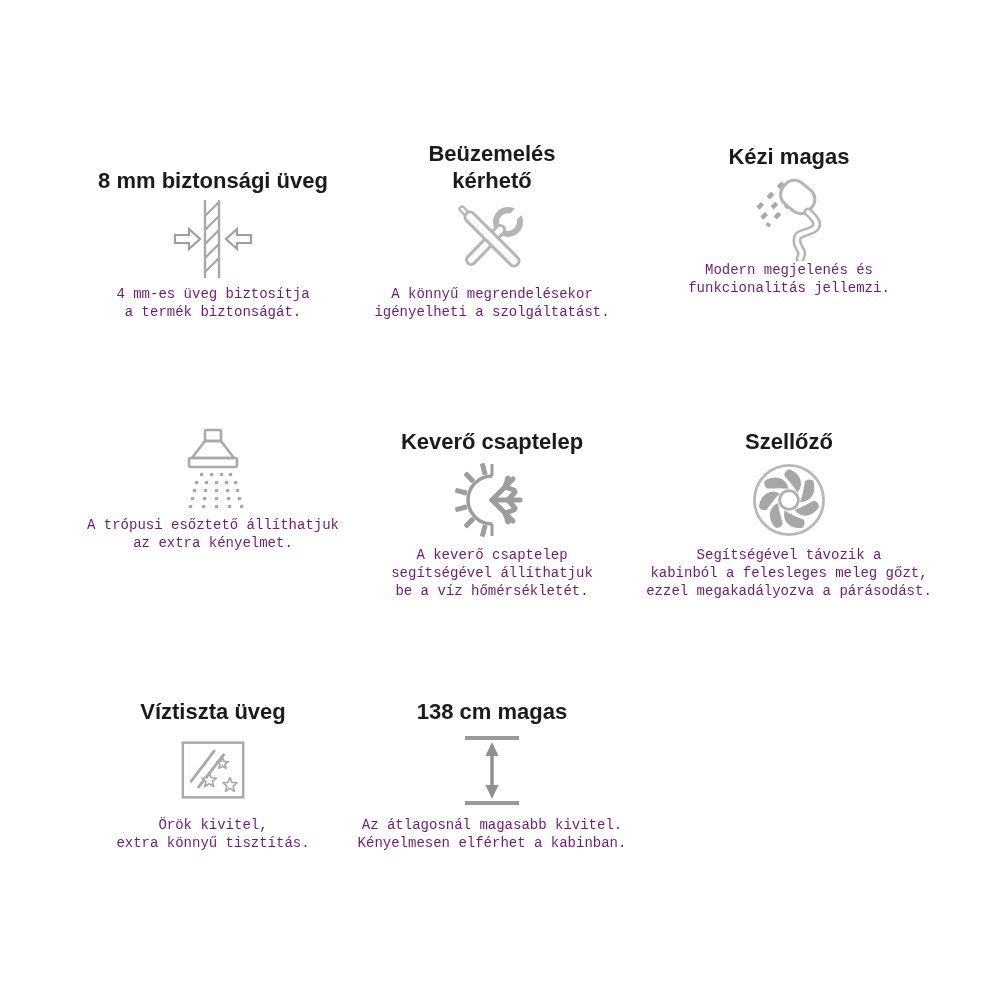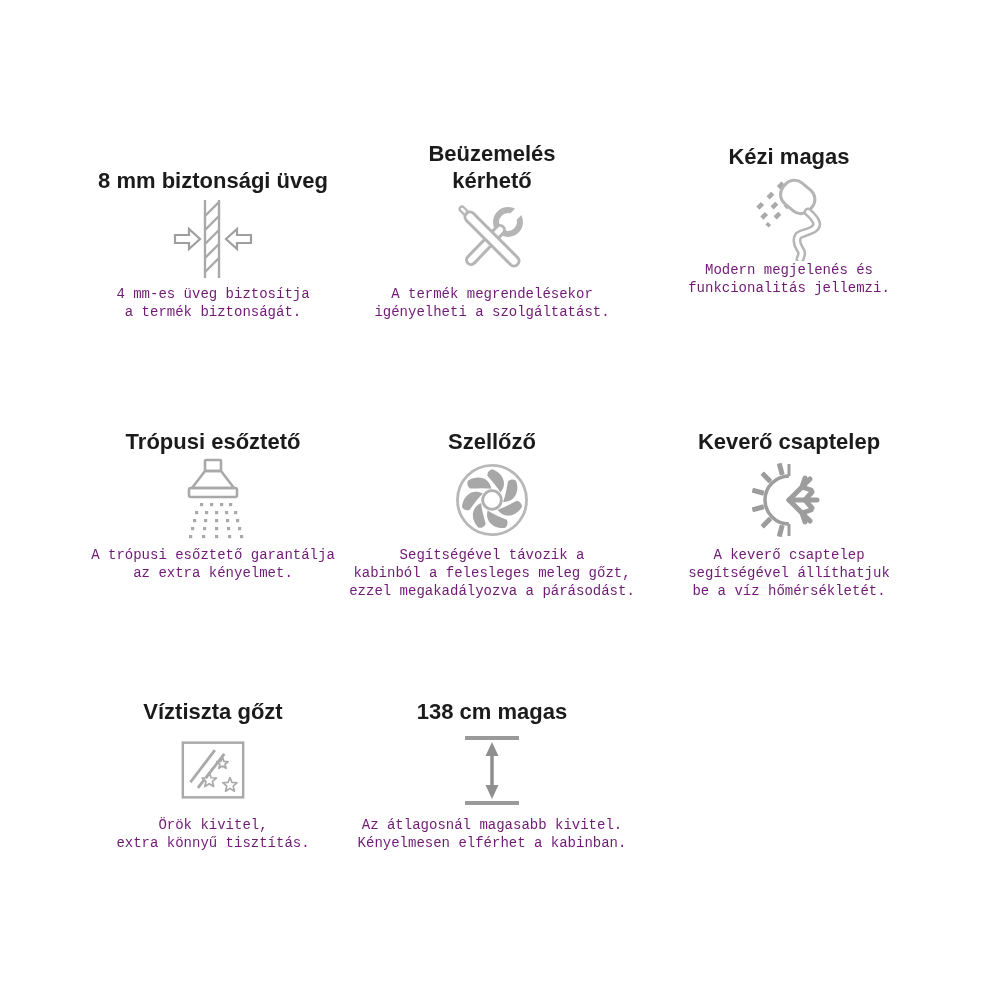--- a/index.html
+++ b/index.html
@@ -73,21 +73,21 @@
           <line x1="61" y1="24" x2="77" y2="8" stroke="#ffffff" stroke-width="9"></line>
           <line x1="24" y1="62" x2="53" y2="32" stroke="#b5b5b5" stroke-width="12"></line>
           <line x1="24" y1="62" x2="53" y2="32" stroke="#ffffff" stroke-width="6"></line>
           <line x1="15" y1="11" x2="23" y2="19" stroke="#b5b5b5" stroke-width="7"></line>
           <line x1="15" y1="11" x2="23" y2="19" stroke="#ffffff" stroke-width="2.5"></line>
           <line x1="23" y1="19" x2="67" y2="63" stroke="#b5b5b5" stroke-width="13"></line>
           <line x1="23" y1="19" x2="67" y2="63" stroke="#ffffff" stroke-width="7"></line>
         </g>
       </svg>
     </div>
-    <p class="desc">A termék megrendelésekor
+    <p class="desc">A könnyű megrendelésekor
 igényelheti a szolgáltatást.</p>
   </div>
 
 
   <div class="feature">
     <h3 class="title">Kézi magas</h3>
     <div class="icon">
       <svg width="96" height="92" viewBox="0 0 96 92">
         <g stroke="#a9a9a9" stroke-width="4.5" stroke-dasharray="6.5 8" fill="none">
           <line x1="42" y1="14" x2="15" y2="41"></line>
@@ -101,21 +101,20 @@
           <path d="M67,43 C76,51 79,57 71,61 C60,66 56,64 56,72 C56,81 64,80 59,90" stroke="#b5b5b5" stroke-width="9"></path>
           <path d="M67,43 C76,51 79,57 71,61 C60,66 56,64 56,72 C56,81 64,80 59,90" stroke="#ffffff" stroke-width="4"></path>
         </g>
       </svg>
     </div>
     <p class="desc">Modern megjelenés és
 funkcionalitás jellemzi.</p>
   </div>
 
   <div class="feature">
-    <h3 class="title">Trópusi esőztető</h3>
     <div class="icon">
       <svg width="96" height="88" viewBox="0 0 96 88">
         <g stroke="#a9a9a9" stroke-width="2.6" fill="none" stroke-linejoin="round">
           <rect x="40" y="4" width="16" height="11" rx="1"></rect>
           <path d="M40,15 L27,32 H69 L56,15 Z"></path>
           <rect x="24" y="32" width="48" height="9" rx="2"></rect>
         </g>
         <g fill="#a9a9a9">
           <rect x="35" y="47" width="3.2" height="3.2"></rect>
             <rect x="45" y="47" width="3.2" height="3.2"></rect>
@@ -137,22 +136,66 @@
             <rect x="62" y="71" width="3.2" height="3.2"></rect>
             <rect x="73" y="71" width="3.2" height="3.2"></rect>
           <rect x="24" y="79" width="3.2" height="3.2"></rect>
             <rect x="37" y="79" width="3.2" height="3.2"></rect>
             <rect x="50" y="79" width="3.2" height="3.2"></rect>
             <rect x="63" y="79" width="3.2" height="3.2"></rect>
             <rect x="75" y="79" width="3.2" height="3.2"></rect>
         </g>
       </svg>
     </div>
-    <p class="desc">A trópusi esőztető garantálja
+    <p class="desc">A trópusi esőztető állíthatjuk
 az extra kényelmet.</p>
+  </div>
+
+  <div class="feature">
+    <h3 class="title">Keverő csaptelep</h3>
+    <div class="icon">
+      <svg width="96" height="80" viewBox="0 0 96 80">
+        <g fill="#9d9d9d">
+          <g transform="rotate(-15 48 40)">
+              <rect x="45.5" y="2" width="5" height="12" rx="1"></rect>
+            </g>
+          <g transform="rotate(-45 48 40)">
+              <rect x="45.5" y="2" width="5" height="12" rx="1"></rect>
+            </g>
+          <g transform="rotate(-75 48 40)">
+              <rect x="45.5" y="2" width="5" height="12" rx="1"></rect>
+            </g>
+          <g transform="rotate(-105 48 40)">
+              <rect x="45.5" y="2" width="5" height="12" rx="1"></rect>
+            </g>
+          <g transform="rotate(-135 48 40)">
+              <rect x="45.5" y="2" width="5" height="12" rx="1"></rect>
+            </g>
+          <g transform="rotate(-165 48 40)">
+              <rect x="45.5" y="2" width="5" height="12" rx="1"></rect>
+            </g>
+        </g>
+        <path d="M48,16 A24,24 0 0 0 48,64" fill="none" stroke="#9d9d9d" stroke-width="3.5"></path>
+        <g stroke="#9d9d9d" stroke-width="3" fill="none">
+          <line x1="48" y1="4" x2="48" y2="16"></line>
+          <line x1="48" y1="64" x2="48" y2="76"></line>
+        </g>
+        <g stroke="#9d9d9d" stroke-width="5" stroke-linecap="round" fill="none">
+          <line x1="48" y1="40" x2="76" y2="40"></line>
+          <line x1="48" y1="40" x2="69" y2="19"></line>
+          <line x1="48" y1="40" x2="69" y2="61"></line>
+          <path d="M64,40 L71,32 M64,40 L71,48"></path>
+          <path d="M61,27 L64,18 M61,27 L70,30"></path>
+          <path d="M61,53 L64,62 M61,53 L70,50"></path>
+        </g>
+      </svg>
+    </div>
+    <p class="desc">A keverő csaptelep
+segítségével állíthatjuk
+be a víz hőmérsékletét.</p>
   </div>
 
   <div class="feature">
     <h3 class="title">Szellőző</h3>
     <div class="icon">
       <svg width="84" height="84" viewBox="0 0 90 90">
         <circle cx="45" cy="45" r="37" fill="none" stroke="#b8b8b8" stroke-width="3"></circle>
         <g fill="#a7a7a7">
           <path d="M45,12 C57,16 62,28 54,37 C50,30 45,25 40,19 C40,15 42,13 45,12 Z"></path>
           <path d="M45,12 C57,16 62,28 54,37 C50,30 45,25 40,19 C40,15 42,13 45,12 Z" transform="rotate(51.4 45 45)"></path>
@@ -164,65 +207,21 @@
         </g>
         <circle cx="45" cy="45" r="10" fill="#ffffff" stroke="#b0b0b0" stroke-width="3"></circle>
       </svg>
     </div>
     <p class="desc">Segítségével távozik a
 kabinból a felesleges meleg gőzt,
 ezzel megakadályozva a párásodást.</p>
   </div>
 
   <div class="feature">
-    <h3 class="title">Keverő csaptelep</h3>
-    <div class="icon">
-      <svg width="96" height="80" viewBox="0 0 96 80">
-        <g fill="#9d9d9d">
-          <g transform="rotate(-15 48 40)">
-              <rect x="45.5" y="2" width="5" height="12" rx="1"></rect>
-            </g>
-          <g transform="rotate(-45 48 40)">
-              <rect x="45.5" y="2" width="5" height="12" rx="1"></rect>
-            </g>
-          <g transform="rotate(-75 48 40)">
-              <rect x="45.5" y="2" width="5" height="12" rx="1"></rect>
-            </g>
-          <g transform="rotate(-105 48 40)">
-              <rect x="45.5" y="2" width="5" height="12" rx="1"></rect>
-            </g>
-          <g transform="rotate(-135 48 40)">
-              <rect x="45.5" y="2" width="5" height="12" rx="1"></rect>
-            </g>
-          <g transform="rotate(-165 48 40)">
-              <rect x="45.5" y="2" width="5" height="12" rx="1"></rect>
-            </g>
-        </g>
-        <path d="M48,16 A24,24 0 0 0 48,64" fill="none" stroke="#9d9d9d" stroke-width="3.5"></path>
-        <g stroke="#9d9d9d" stroke-width="3" fill="none">
-          <line x1="48" y1="4" x2="48" y2="16"></line>
-          <line x1="48" y1="64" x2="48" y2="76"></line>
-        </g>
-        <g stroke="#9d9d9d" stroke-width="5" stroke-linecap="round" fill="none">
-          <line x1="48" y1="40" x2="76" y2="40"></line>
-          <line x1="48" y1="40" x2="69" y2="19"></line>
-          <line x1="48" y1="40" x2="69" y2="61"></line>
-          <path d="M64,40 L71,32 M64,40 L71,48"></path>
-          <path d="M61,27 L64,18 M61,27 L70,30"></path>
-          <path d="M61,53 L64,62 M61,53 L70,50"></path>
-        </g>
-      </svg>
-    </div>
-    <p class="desc">A keverő csaptelep
-segítségével állíthatjuk
-be a víz hőmérsékletét.</p>
-  </div>
-
-  <div class="feature">
-    <h3 class="title">Víztiszta gőzt</h3>
+    <h3 class="title">Víztiszta üveg</h3>
     <div class="icon">
       <svg width="96" height="66" viewBox="0 0 96 70">
         <rect x="16" y="6" width="64" height="58" fill="#ffffff" stroke="#a9a9a9" stroke-width="2.6"></rect>
         <g stroke="#a9a9a9" stroke-width="3" fill="none">
           <line x1="24" y1="48" x2="50" y2="14"></line>
           <line x1="32" y1="54" x2="60" y2="18"></line>
         </g>
         <g stroke="#a9a9a9" stroke-width="1.8" fill="#ffffff" stroke-linejoin="round">
           <polygon points="58,21.6 59.7,25.8 64.1,26 60.7,28.9 61.8,33.2 58,30.8 54.2,33.2 55.3,28.9 51.9,26 56.3,25.8"></polygon>
           <polygon points="44,38 46.1,43.2 51.6,43.5 47.4,47.1 48.7,52.5 44,49.5 39.3,52.5 40.6,47.1 36.4,43.5 41.9,43.2"></polygon>

